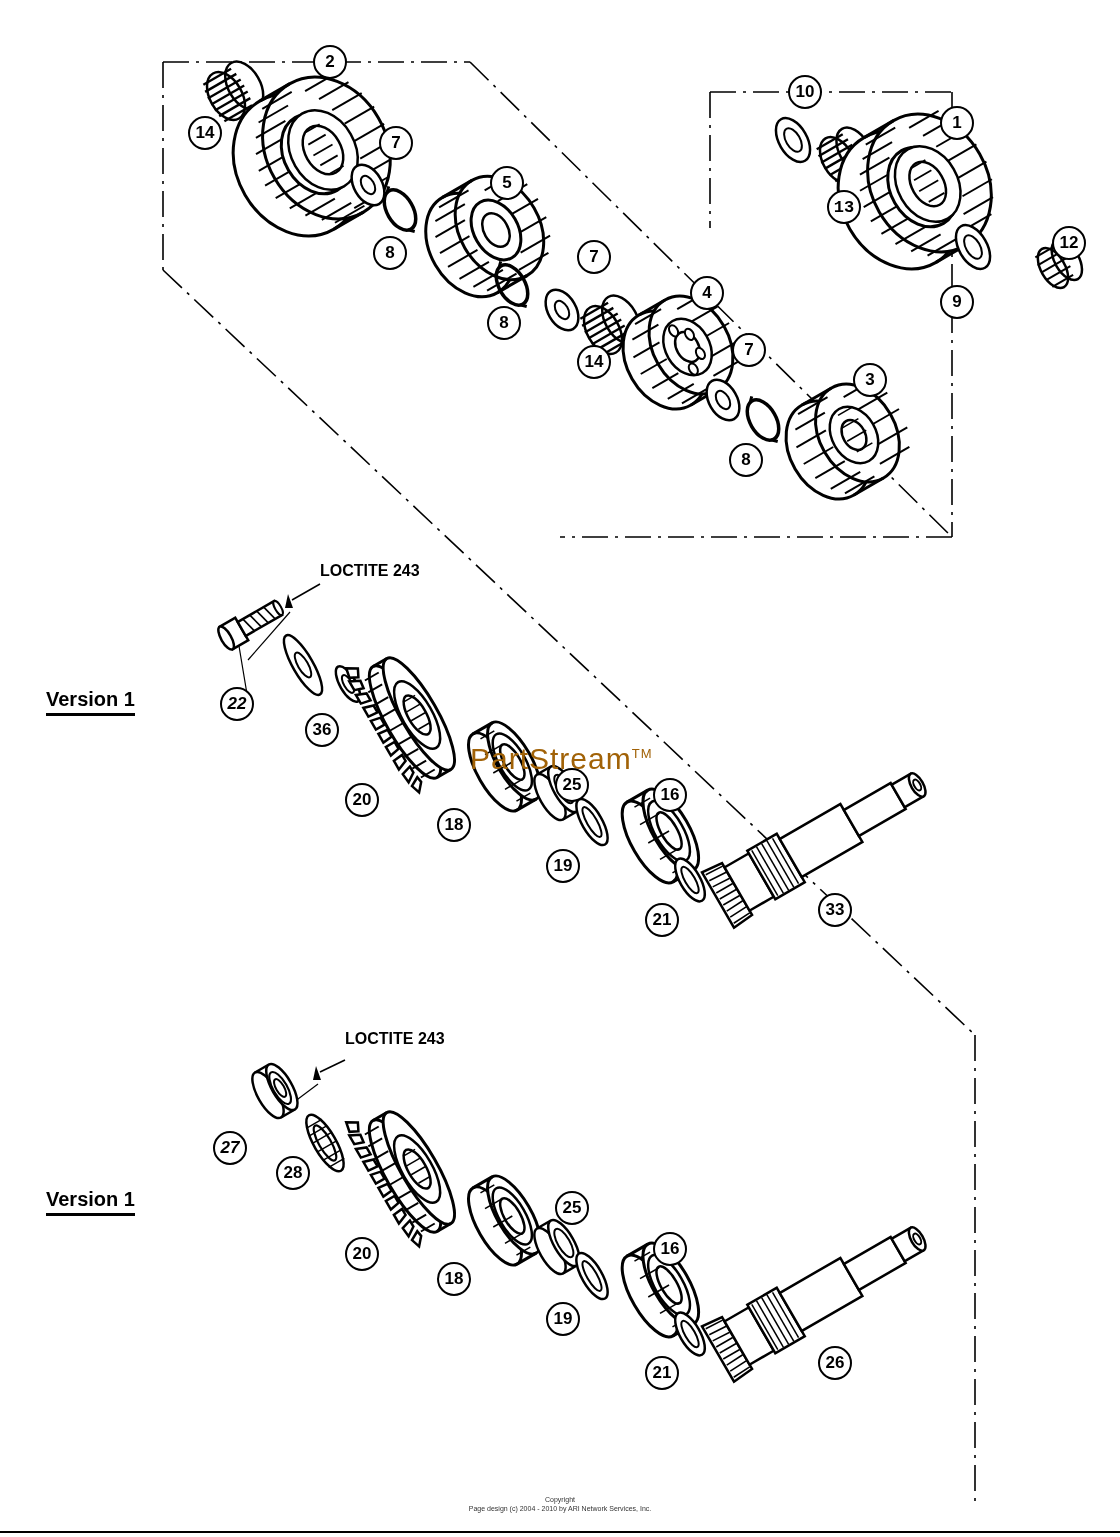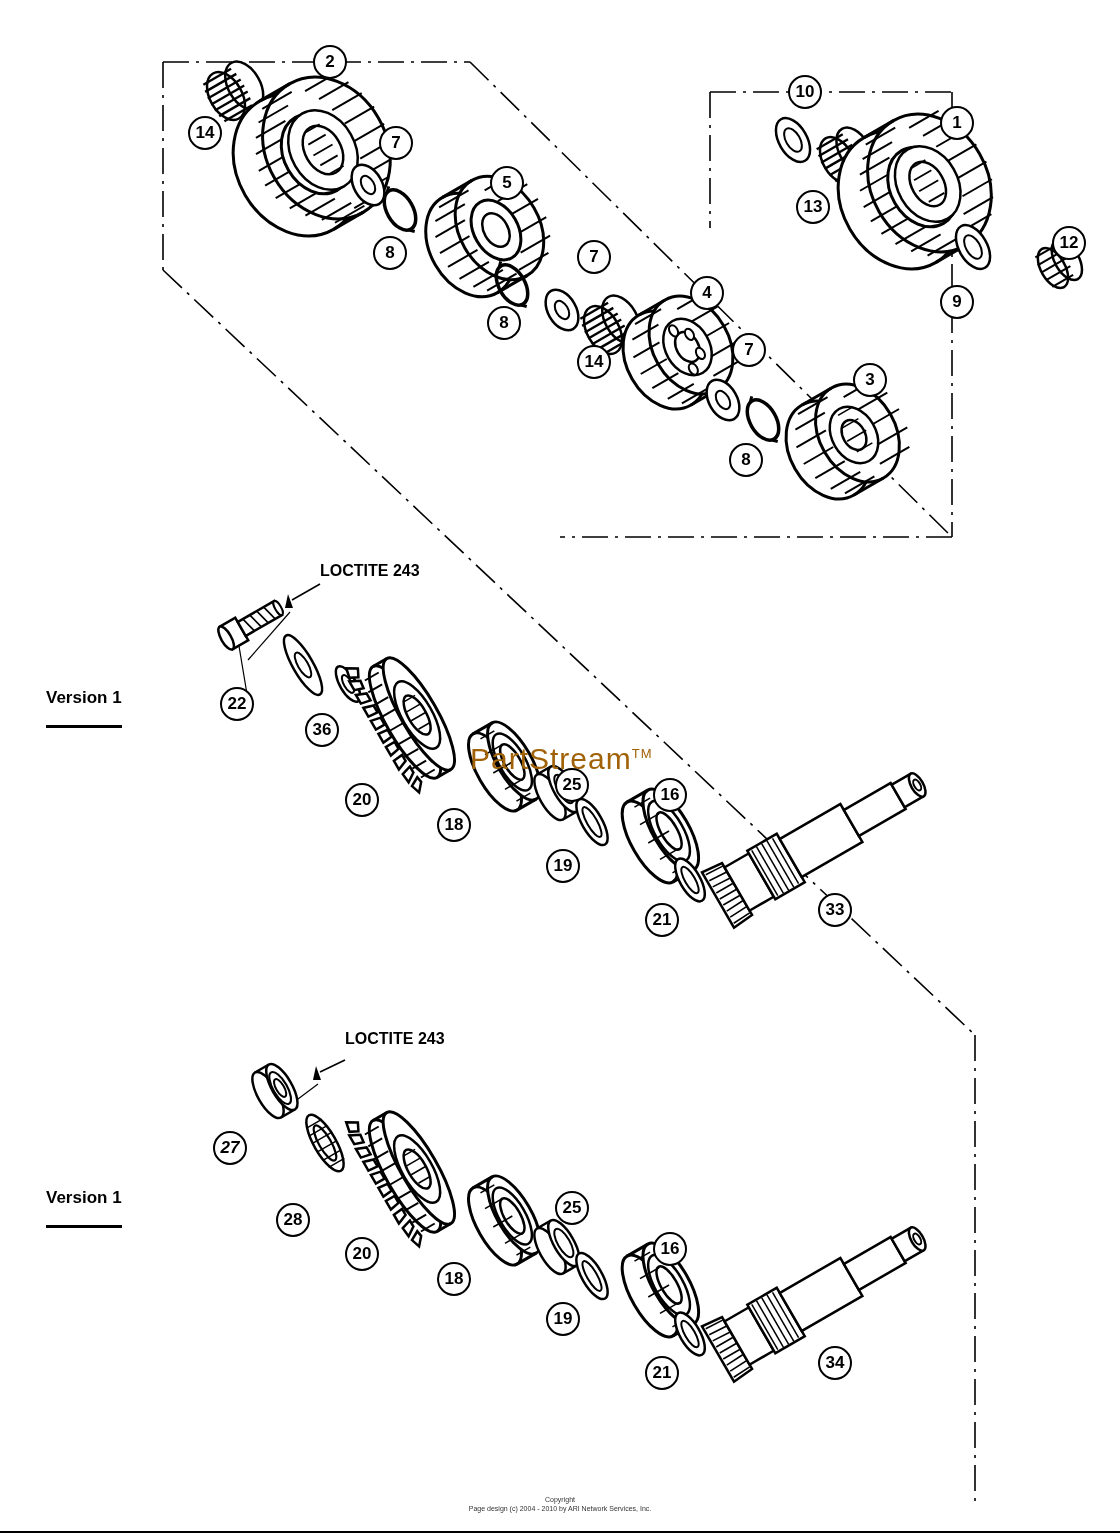--- a/index.html
+++ b/index.html
@@ -37,25 +37,25 @@
     font-weight: bold;
     color: #000;
     display: flex;
     align-items: center;
     justify-content: center;
     font-family: "Liberation Sans", sans-serif;
     z-index: 6;
   }
   .version-label {
     position: absolute;
-    font-size: 17px;
+    font-size: 20px;
     font-weight: bold;
     color: #000;
     border-bottom: 3px solid #000;
-    padding-bottom: 17px;
+    padding-bottom: 2px;
     z-index: 6;
     white-space: nowrap;
   }
   .loctite-label {
     position: absolute;
     font-size: 16px;
     font-weight: bold;
     color: #000;
     z-index: 6;
     white-space: nowrap;
@@ -667,42 +667,42 @@
       <div class="callout" style="left: 373px; top: 236px;">8</div>
       <div class="callout" style="left: 490px; top: 166px;">5</div>
       <div class="callout" style="left: 487px; top: 306px;">8</div>
       <div class="callout" style="left: 577px; top: 240px;">7</div>
       <div class="callout" style="left: 577px; top: 345px;">14</div>
       <div class="callout" style="left: 690px; top: 276px;">4</div>
       <div class="callout" style="left: 732px; top: 333px;">7</div>
       <div class="callout" style="left: 729px; top: 443px;">8</div>
       <div class="callout" style="left: 853px; top: 363px;">3</div>
       <div class="callout" style="left: 788px; top: 75px;">10</div>
-      <div class="callout" style="left: 796px; top: 190px;">13</div>
+      <div class="callout" style="left: 827px; top: 190px; font-family: Liberation Mono, monospace;">13</div>
       <div class="callout" style="left: 940px; top: 106px;">1</div>
       <div class="callout" style="left: 940px; top: 285px;">9</div>
       <div class="callout" style="left: 1052px; top: 226px;">12</div>
-      <div class="callout" style="left: 220px; top: 687px;">22</div>
+      <div class="callout" style="left: 220px; top: 687px; font-style: italic;">22</div>
       <div class="callout" style="left: 305px; top: 713px;">36</div>
       <div class="callout" style="left: 345px; top: 783px;">20</div>
       <div class="callout" style="left: 437px; top: 808px;">18</div>
       <div class="callout" style="left: 555px; top: 768px;">25</div>
       <div class="callout" style="left: 546px; top: 849px;">19</div>
       <div class="callout" style="left: 653px; top: 778px;">16</div>
       <div class="callout" style="left: 645px; top: 903px;">21</div>
       <div class="callout" style="left: 818px; top: 893px;">33</div>
       <div class="callout" style="left: 213px; top: 1131px; font-style: italic;">27</div>
-      <div class="callout" style="left: 276px; top: 1156px; margin-top: 47px;">28</div>
+      <div class="callout" style="left: 276px; top: 1156px;">28</div>
       <div class="callout" style="left: 345px; top: 1237px;">20</div>
       <div class="callout" style="left: 437px; top: 1262px;">18</div>
       <div class="callout" style="left: 555px; top: 1191px;">25</div>
       <div class="callout" style="left: 546px; top: 1302px;">19</div>
       <div class="callout" style="left: 653px; top: 1232px;">16</div>
       <div class="callout" style="left: 645px; top: 1356px;">21</div>
-      <div class="callout" style="left: 818px; top: 1346px;">34</div>
+      <div class="callout" style="left: 818px; top: 1346px;">26</div>
     </div>
 
   <div class="footer">
     <div>Copyright</div>
     <div>Page design (c) 2004 - 2010 by ARI Network Services, Inc.</div>
   </div>
   <div class="bottom-rule"></div>
 
 </div>
 

